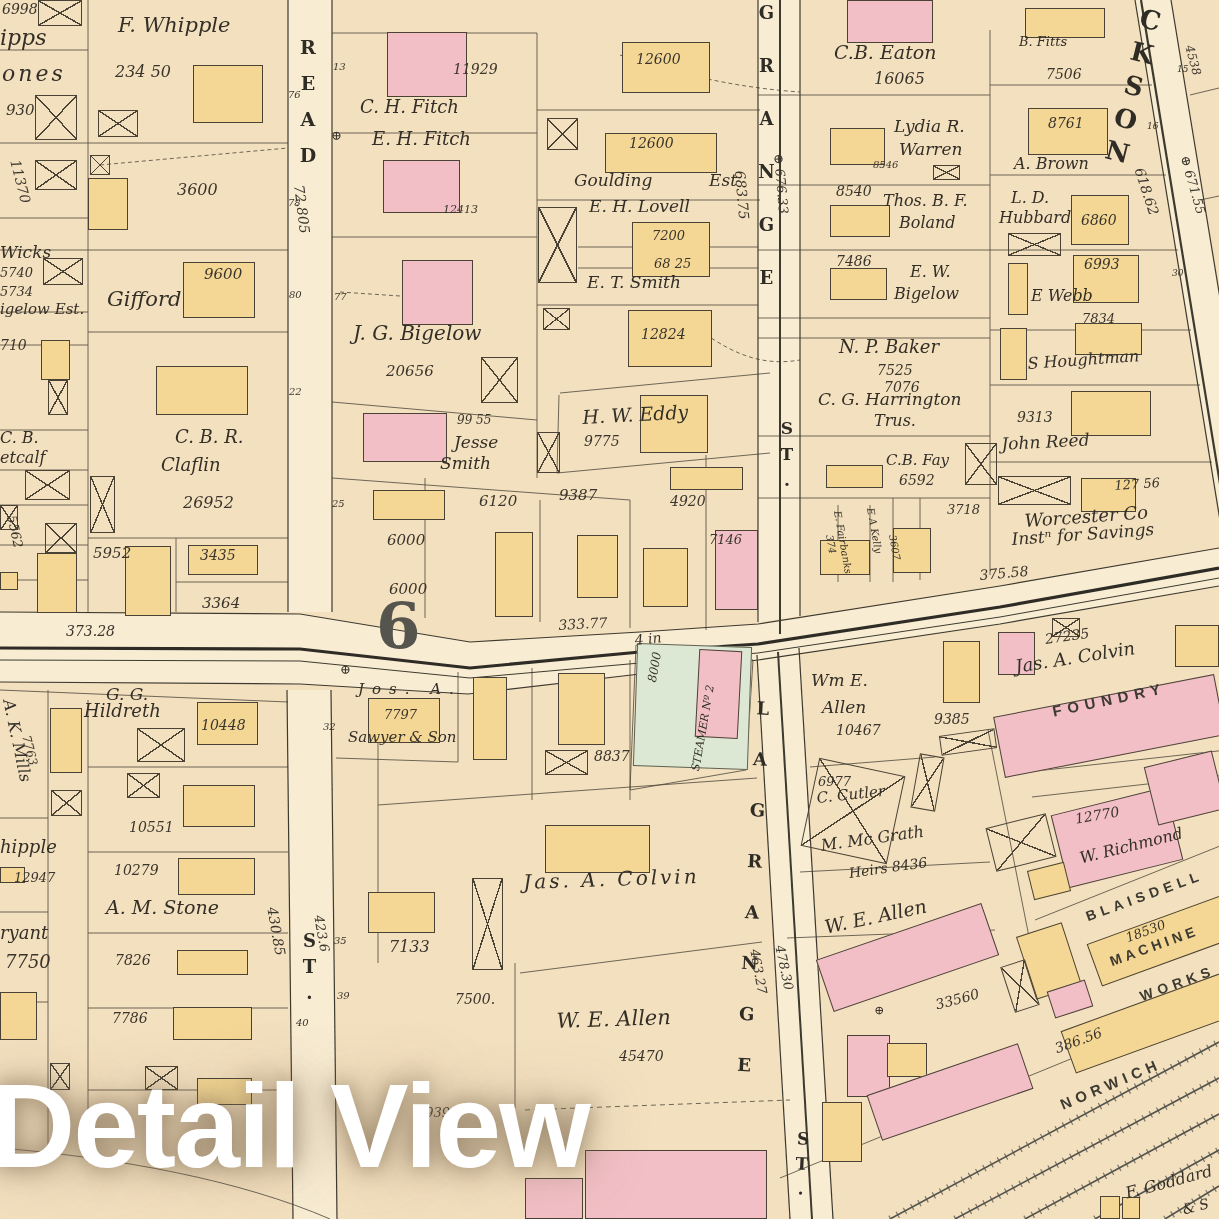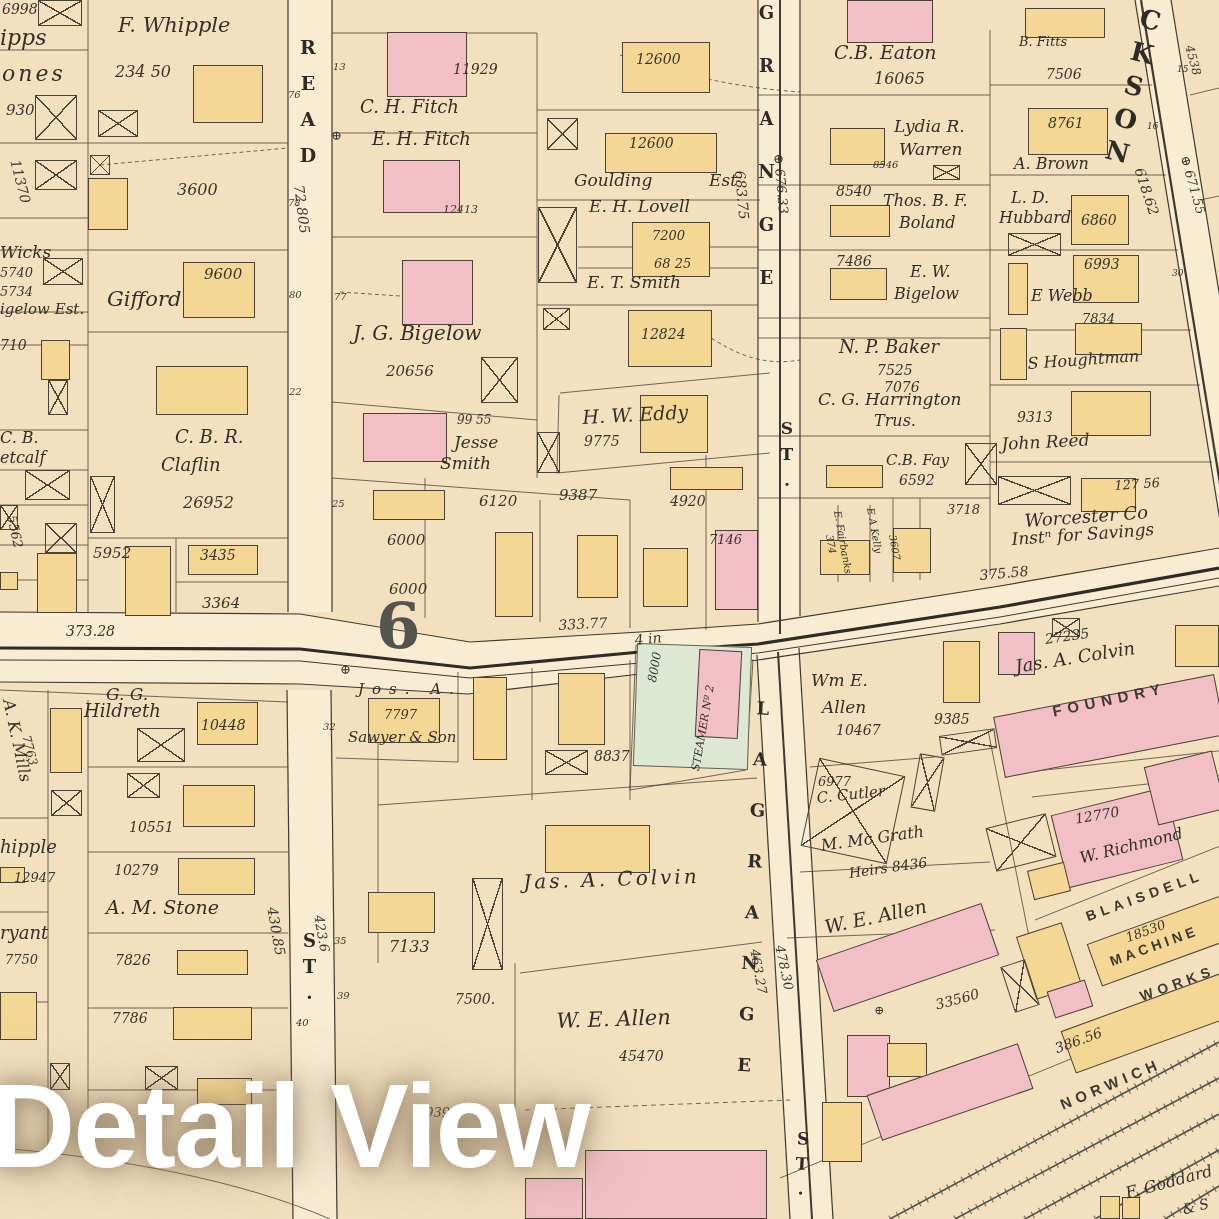--- a/index.html
+++ b/index.html
@@ -412,21 +412,21 @@
       <div class="lb n" style="left: 84px; top: 702px; font-size: 18px;">Hildreth</div>
       <div class="lb u" style="left: 201px; top: 718px; font-size: 14px;">10448</div>
       <div class="lb n" style="left: 16px; top: 698px; font-size: 16px; transform: rotate(78deg);">A. K. Mills</div>
       <div class="lb u" style="left: 32px; top: 734px; font-size: 12px; transform: rotate(76deg);">7763</div>
       <div class="lb u" style="left: 129px; top: 820px; font-size: 14px;">10551</div>
       <div class="lb n" style="left: 0px; top: 838px; font-size: 18px;">hipple</div>
       <div class="lb u" style="left: 14px; top: 871px; font-size: 13px;">12947</div>
       <div class="lb u" style="left: 114px; top: 863px; font-size: 14px;">10279</div>
       <div class="lb n" style="left: 106px; top: 898px; font-size: 19px;">A. M. Stone</div>
       <div class="lb n" style="left: 0px; top: 924px; font-size: 18px;">ryant</div>
-      <div class="lb u" style="left: 5px; top: 953px; font-size: 13px;">7750</div>
+      <div class="lb u" style="left: 5px; top: 953px; font-size: 18px;">7750</div>
       <div class="lb u" style="left: 115px; top: 953px; font-size: 14px;">7826</div>
       <div class="lb u" style="left: 112px; top: 1011px; font-size: 14px;">7786</div>
       <div class="lb n" style="left: 358px; top: 682px; font-size: 15px; letter-spacing: 8px;">Jos. A.</div>
       <div class="lb u" style="left: 384px; top: 708px; font-size: 13px;">7797</div>
       <div class="lb n" style="left: 348px; top: 730px; font-size: 15px;">Sawyer &amp; Son</div>
       <div class="lb u" style="left: 594px; top: 749px; font-size: 14px;">8837</div>
       <div class="lb u" style="left: 646px; top: 681px; font-size: 12px; transform: rotate(-80deg);">8000</div>
       <div class="lb n" style="left: 690px; top: 770px; font-size: 11px; transform: rotate(-80deg);">STEAMER Nº 2</div>
       <div class="lb n" style="left: 523px; top: 872px; font-size: 20px; transform: rotate(-2deg); letter-spacing: 3px;">Jas. A. Colvin</div>
       <div class="lb u" style="left: 389px; top: 939px; font-size: 16px;">7133</div>

